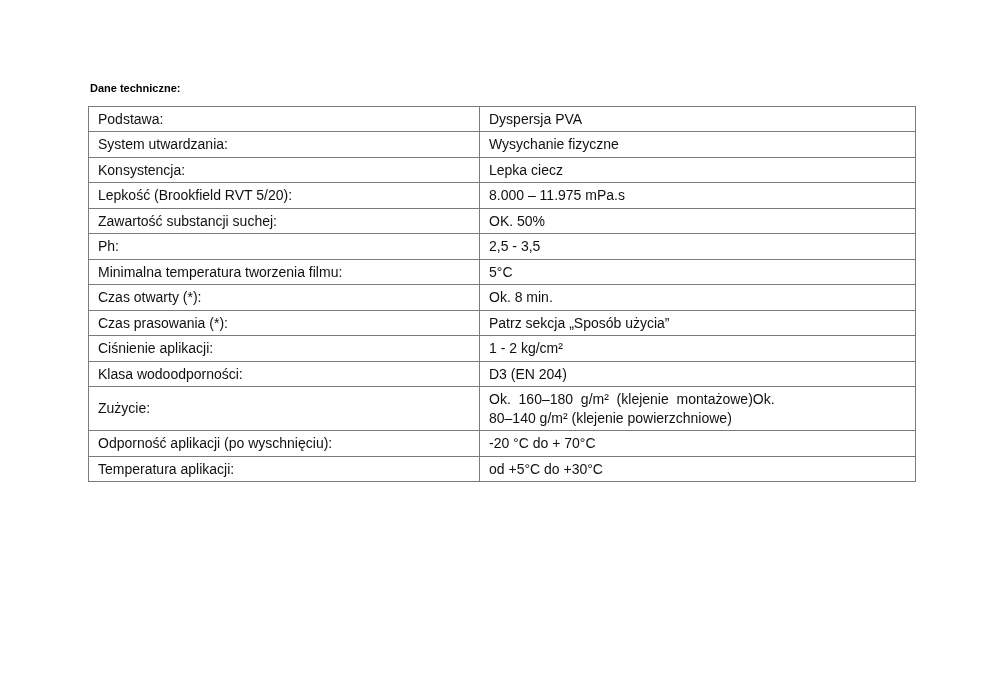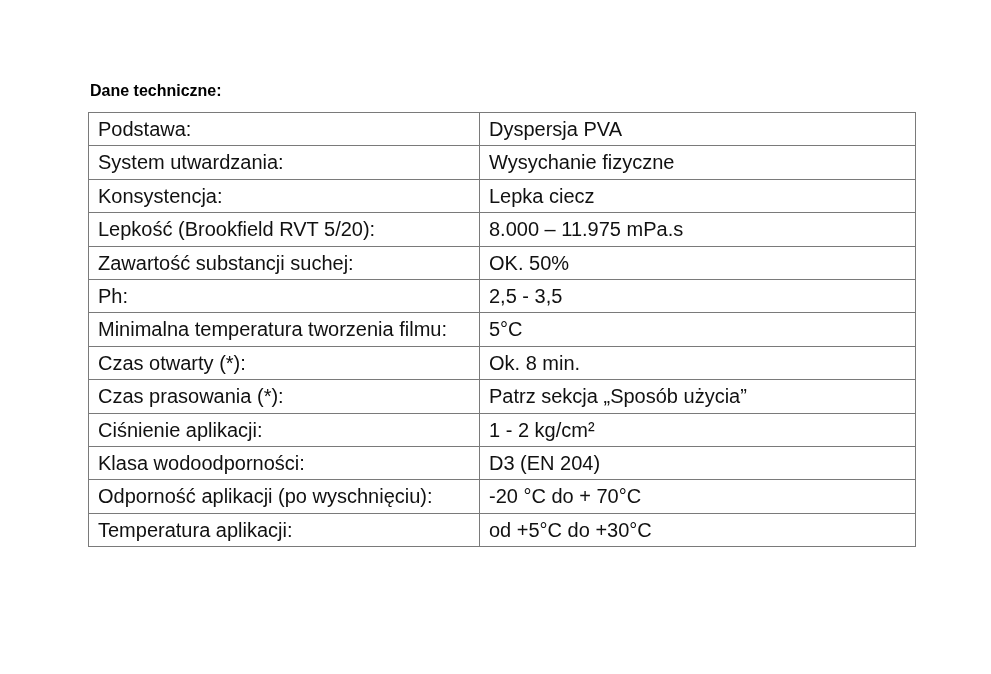--- a/index.html
+++ b/index.html
@@ -16,32 +16,32 @@
     color: #1a1a1a;
   }
   .page {
     position: absolute;
     left: 88px;
     top: 82px;
     width: 828px;
   }
   .title {
     font-weight: bold;
-    font-size: 16px;
+    font-size: 11px;
     margin: 0 0 12px 2px;
     color: #000000;
   }
   table.tech {
     border-collapse: collapse;
     width: 828px;
     table-layout: fixed;
   }
   table.tech td {
     border: 1px solid #7a7a7a;
-    font-size: 20px;
+    font-size: 14px;
     line-height: 1.32;
     padding: 3px 9px;
     vertical-align: middle;
     white-space: pre-wrap;
     color: #111111;
   }
   td.label-cell {
     width: 372px;
   }
   td.value-cell {
@@ -97,20 +97,25 @@
         </tr>
         <tr>
           <td class="label-cell">Ciśnienie aplikacji:</td>
           <td class="value-cell">1 - 2 kg/cm²</td>
         </tr>
         <tr>
           <td class="label-cell">Klasa wodoodporności:</td>
           <td class="value-cell">D3 (EN 204)</td>
         </tr>
         <tr>
+          <td class="label-cell">Zużycie:</td>
+          <td class="value-cell">Ok.  160–180  g/m²  (klejenie  montażowe)Ok.
+80–140 g/m² (klejenie powierzchniowe)</td>
+        </tr>
+        <tr>
           <td class="label-cell">Odporność aplikacji (po wyschnięciu):</td>
           <td class="value-cell">-20 °C do + 70°C</td>
         </tr>
         <tr>
           <td class="label-cell">Temperatura aplikacji:</td>
           <td class="value-cell">od +5°C do +30°C</td>
         </tr>
       </tbody>
   </table>
 </div>

